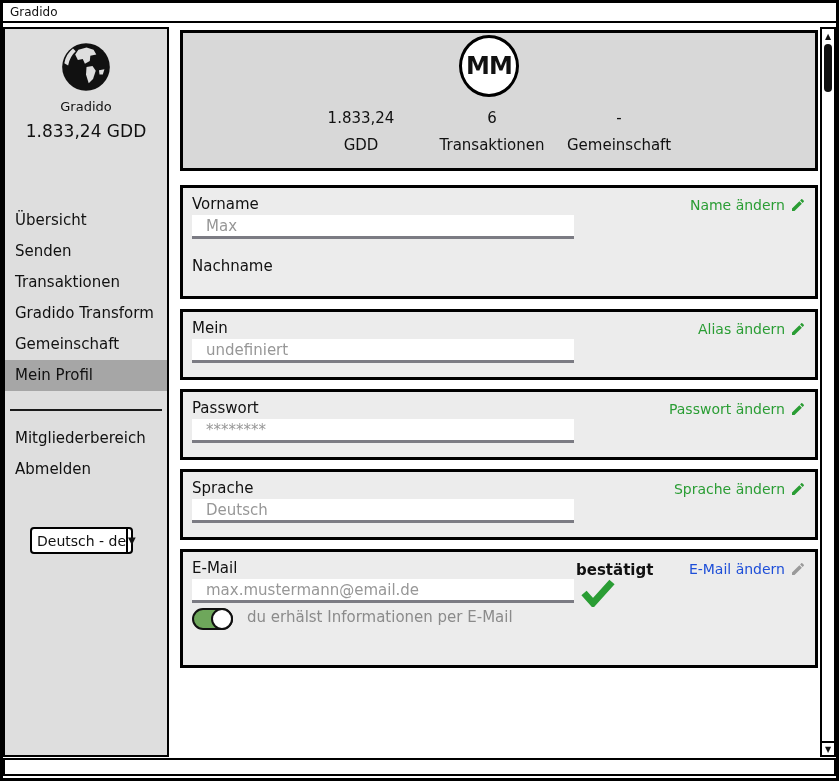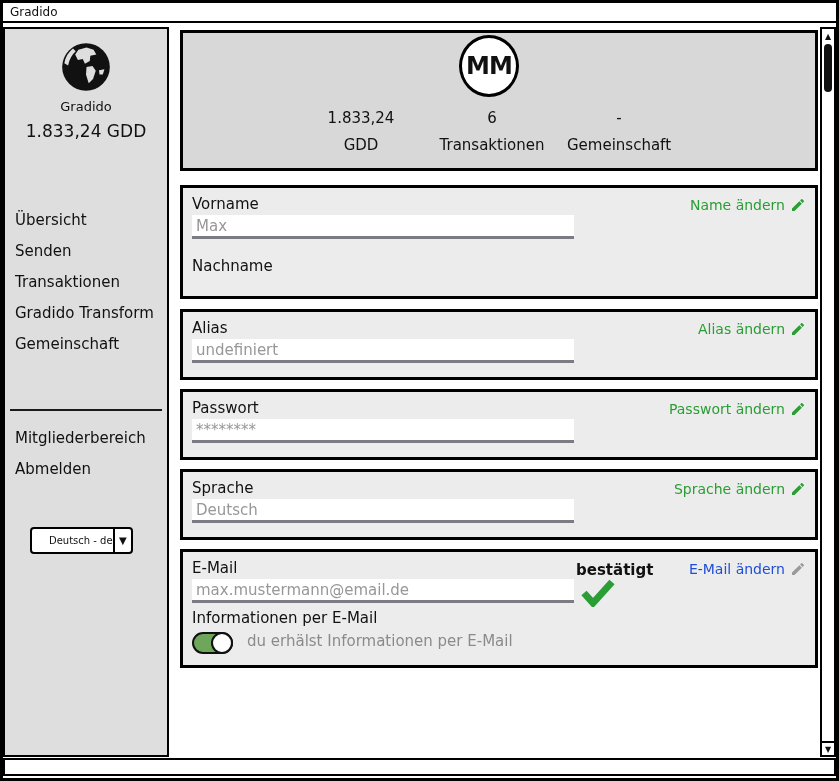--- a/index.html
+++ b/index.html
@@ -14,39 +14,39 @@
   .sidebar { position: absolute; left: 0; top: 24px; width: 166px; height: 730px; background: #dedede; border: 2px solid #000; }
   .logo-area { position: absolute; top: 12px; left: 0; right: 0; text-align: center; }
   .logo-label { font-size: 13px; margin-top: 2px; }
   .balance { position: absolute; top: 92px; left: 0; right: 0; text-align: center; font-size: 17px; }
   .nav { position: absolute; top: 176px; left: 0; right: 0; }
   .nav-item { height: 31px; line-height: 31px; padding-left: 10px; font-size: 15px; cursor: pointer; }
   .nav-item.active { background: #a6a6a6; }
   .side-divider { position: absolute; top: 380px; left: 5px; right: 5px; border-top: 2px solid #1a1a1a; }
   .nav2 { position: absolute; top: 394px; left: 0; right: 0; }
   .lang-select { position: absolute; top: 498px; left: 25px; width: 103px; height: 27px; background: #fff; border: 2px solid #000; border-radius: 4px; display: flex; align-items: center; cursor: pointer; }
-  .lang-value { flex: 1; font-size: 10px; padding-left: 17px; white-space: nowrap; }
+  .lang-value { flex: 1; font-size: 14px; padding-left: 5px; white-space: nowrap; }
   .lang-arrow { width: 21px; align-self: stretch; border-left: 2px solid #000; display: flex; align-items: center; justify-content: center; font-size: 10px; }
 
   
   .header-card { position: absolute; left: 177px; top: 27px; width: 638px; height: 141px; background: #d8d8d8; border: 3px solid #000; }
   .avatar { position: absolute; left: 276px; top: 2px; width: 60px; height: 62px; border-radius: 50%; background: #fff; border: 3px solid #000; display: flex; align-items: center; justify-content: center; font-size: 24px; font-weight: 600; letter-spacing: -1px; }
   .stat-val { position: absolute; top: 76px; width: 160px; text-align: center; font-size: 15px; }
   .stat-lab { position: absolute; top: 103px; width: 160px; text-align: center; font-size: 15px; }
   .c1 { left: 98px; } .c2 { left: 229px; } .c3 { left: 356px; }
 
   .card { position: absolute; left: 177px; width: 638px; background: #ececec; border: 3px solid #000; padding: 7px 9px; }
   .card-name { top: 182px; height: 114px; }
   .card-alias { top: 306px; height: 71px; }
   .card-password { top: 386px; height: 71px; }
   .card-language { top: 466px; height: 71px; }
   .card-email { top: 546px; height: 119px; }
 
   .field-label { font-size: 15px; margin-bottom: 2px; }
-  .wire-input { display: block; width: 382px; height: 24px; background: #fff; border: none; border-bottom: 3px solid #7b7b83; color: #979797; font-size: 15px; font-family: "DejaVu Sans", sans-serif; padding: 2px 4px; outline: none; }
+  .wire-input { display: block; width: 382px; height: 24px; background: #fff; border: none; border-bottom: 3px solid #7b7b83; color: #979797; font-size: 15px; font-family: "DejaVu Sans", sans-serif; padding: 2px 14px; outline: none; }
   .wire-input + .field-label { margin-top: 18px; }
 
   .action-link { position: absolute; top: 9px; right: 9px; display: flex; align-items: center; gap: 5px; font-size: 14px; color: #2a9d34; cursor: pointer; white-space: nowrap; }
   .action-link .pencil { fill: #2a9d34; }
   .action-link.disabled { color: #1d4ed8; cursor: default; }
   .action-link.disabled .pencil { fill: #9a9a9a; }
 
   .email-status { position: absolute; left: 393px; top: 9px; font-size: 15px; font-weight: 700; }
   .email-check { position: absolute; left: 398px; top: 27px; }
   .newsletter-label { font-size: 15px; margin-top: 6px; }
@@ -84,20 +84,21 @@
       <div class="logo-label">Gradido</div>
     </div>
     <div class="balance">1.833,24 GDD</div>
 
     <div class="nav">
       <div class="nav-item">Übersicht</div>
       <div class="nav-item">Senden</div>
       <div class="nav-item">Transaktionen</div>
       <div class="nav-item">Gradido Transform</div>
       <div class="nav-item">Gemeinschaft</div>
+      <div class="nav-item active">Mein Profil</div>
     </div>
 
     <div class="side-divider"></div>
 
     <div class="nav2">
       <div class="nav-item">Mitgliederbereich</div>
       <div class="nav-item">Abmelden</div>
     </div>
 
     <div class="lang-select">
@@ -128,21 +129,21 @@
     <div class="field-label">Nachname</div>
   </div>
 
   <div class="card card-alias">
     <div class="action-link">
       <span>Alias ändern</span>
       <svg class="pencil" width="16" height="16" viewBox="0 0 24 24">
           <path d="M3 17.25V21h3.75L17.81 9.94l-3.75-3.75L3 17.25zM20.71 7.04c.39-.39.39-1.02 0-1.41l-2.34-2.34c-.39-.39-1.02-.39-1.41 0l-1.83 1.83 3.75 3.75 1.83-1.83z"></path>
         </svg>
     </div>
-    <div class="field-label">Alias</div>
+    <div class="field-label">Mein</div>
     <input class="wire-input" value="undefiniert" style="">
   </div>
 
   <div class="card card-password">
     <div class="action-link">
       <span>Passwort ändern</span>
       <svg class="pencil" width="16" height="16" viewBox="0 0 24 24">
           <path d="M3 17.25V21h3.75L17.81 9.94l-3.75-3.75L3 17.25zM20.71 7.04c.39-.39.39-1.02 0-1.41l-2.34-2.34c-.39-.39-1.02-.39-1.41 0l-1.83 1.83 3.75 3.75 1.83-1.83z"></path>
         </svg>
     </div>
@@ -167,21 +168,20 @@
       <span>E-Mail ändern</span>
       <svg class="pencil" width="16" height="16" viewBox="0 0 24 24">
           <path d="M3 17.25V21h3.75L17.81 9.94l-3.75-3.75L3 17.25zM20.71 7.04c.39-.39.39-1.02 0-1.41l-2.34-2.34c-.39-.39-1.02-.39-1.41 0l-1.83 1.83 3.75 3.75 1.83-1.83z"></path>
         </svg>
     </div>
     <div class="field-label">E-Mail</div>
     <input class="wire-input" value="max.mustermann@email.de" style="">
     <svg class="email-check" width="34" height="28" viewBox="0 0 34 28">
       <path d="M3 14 L12 24 L31 3" fill="none" stroke="#2a9d34" stroke-width="7"></path>
     </svg>
-    <div class="newsletter-label">Informationen per E-Mail</div>
     <div class="toggle-row">
       <div class="toggle">
         <div class="toggle-knob"></div>
       </div>
       <div class="toggle-hint">du erhälst Informationen per E-Mail</div>
     </div>
   </div>
 
   <div class="vscroll">
     <div class="scroll-btn up">▲</div>

